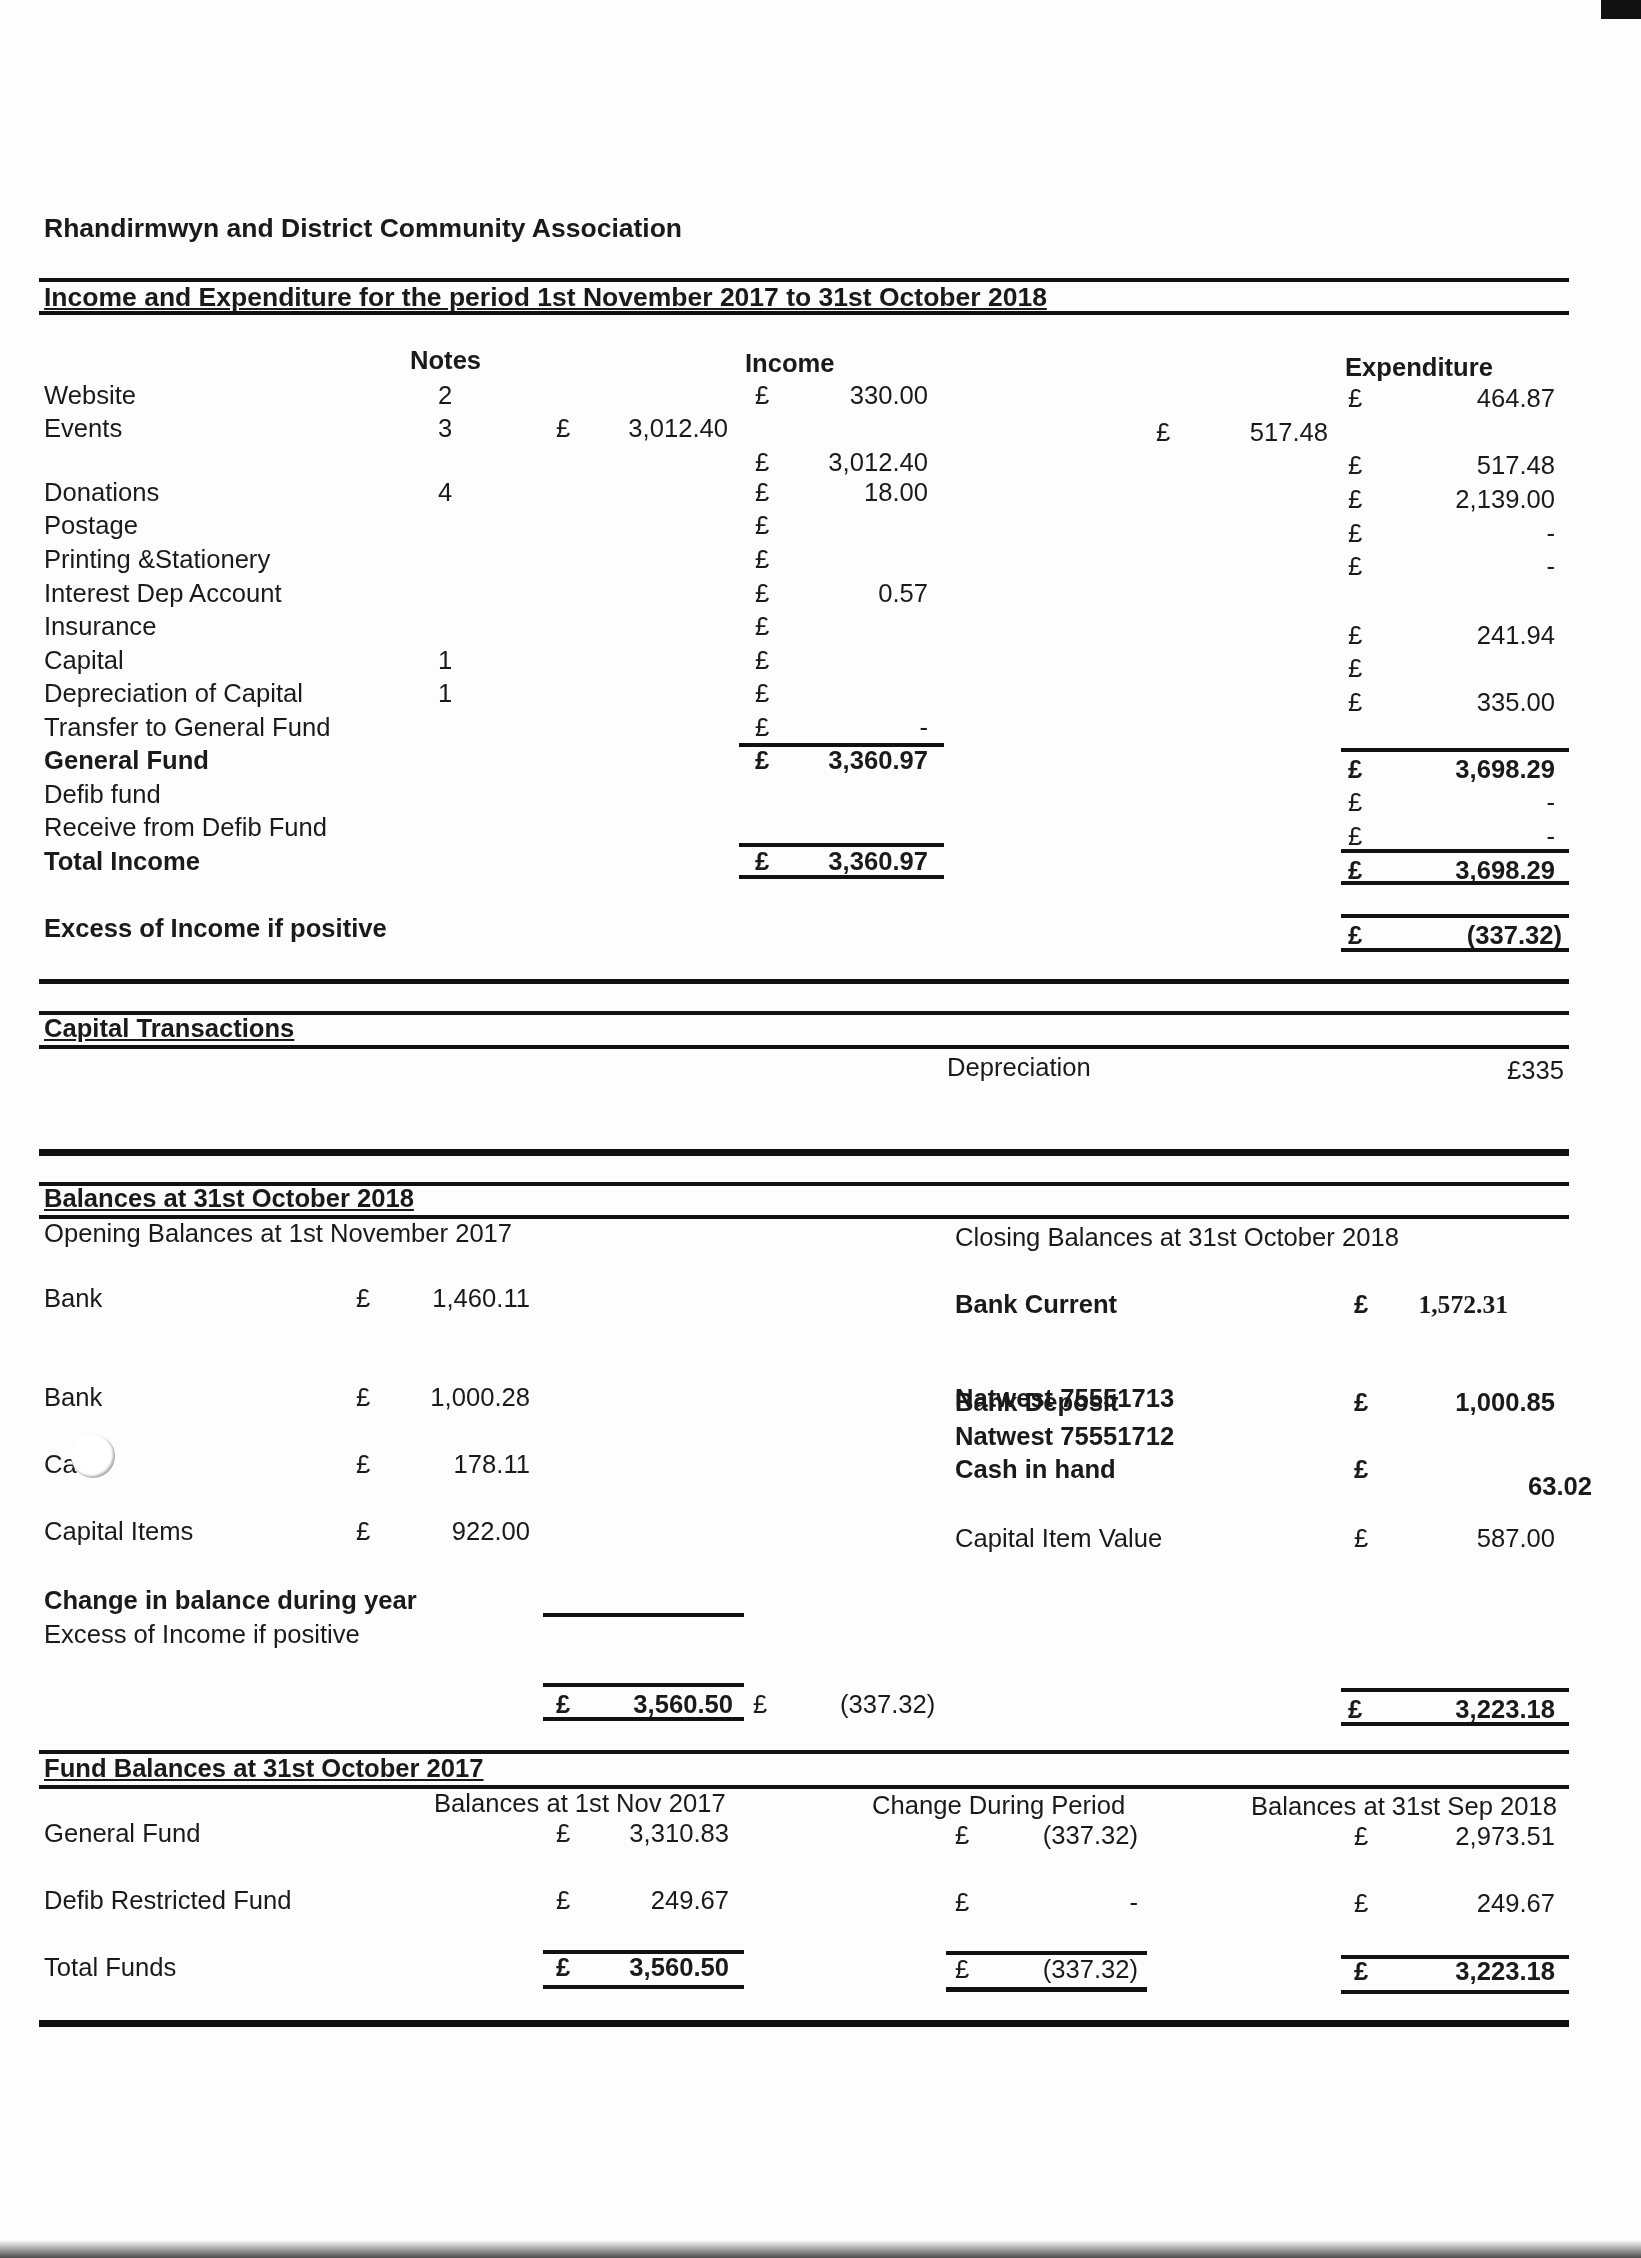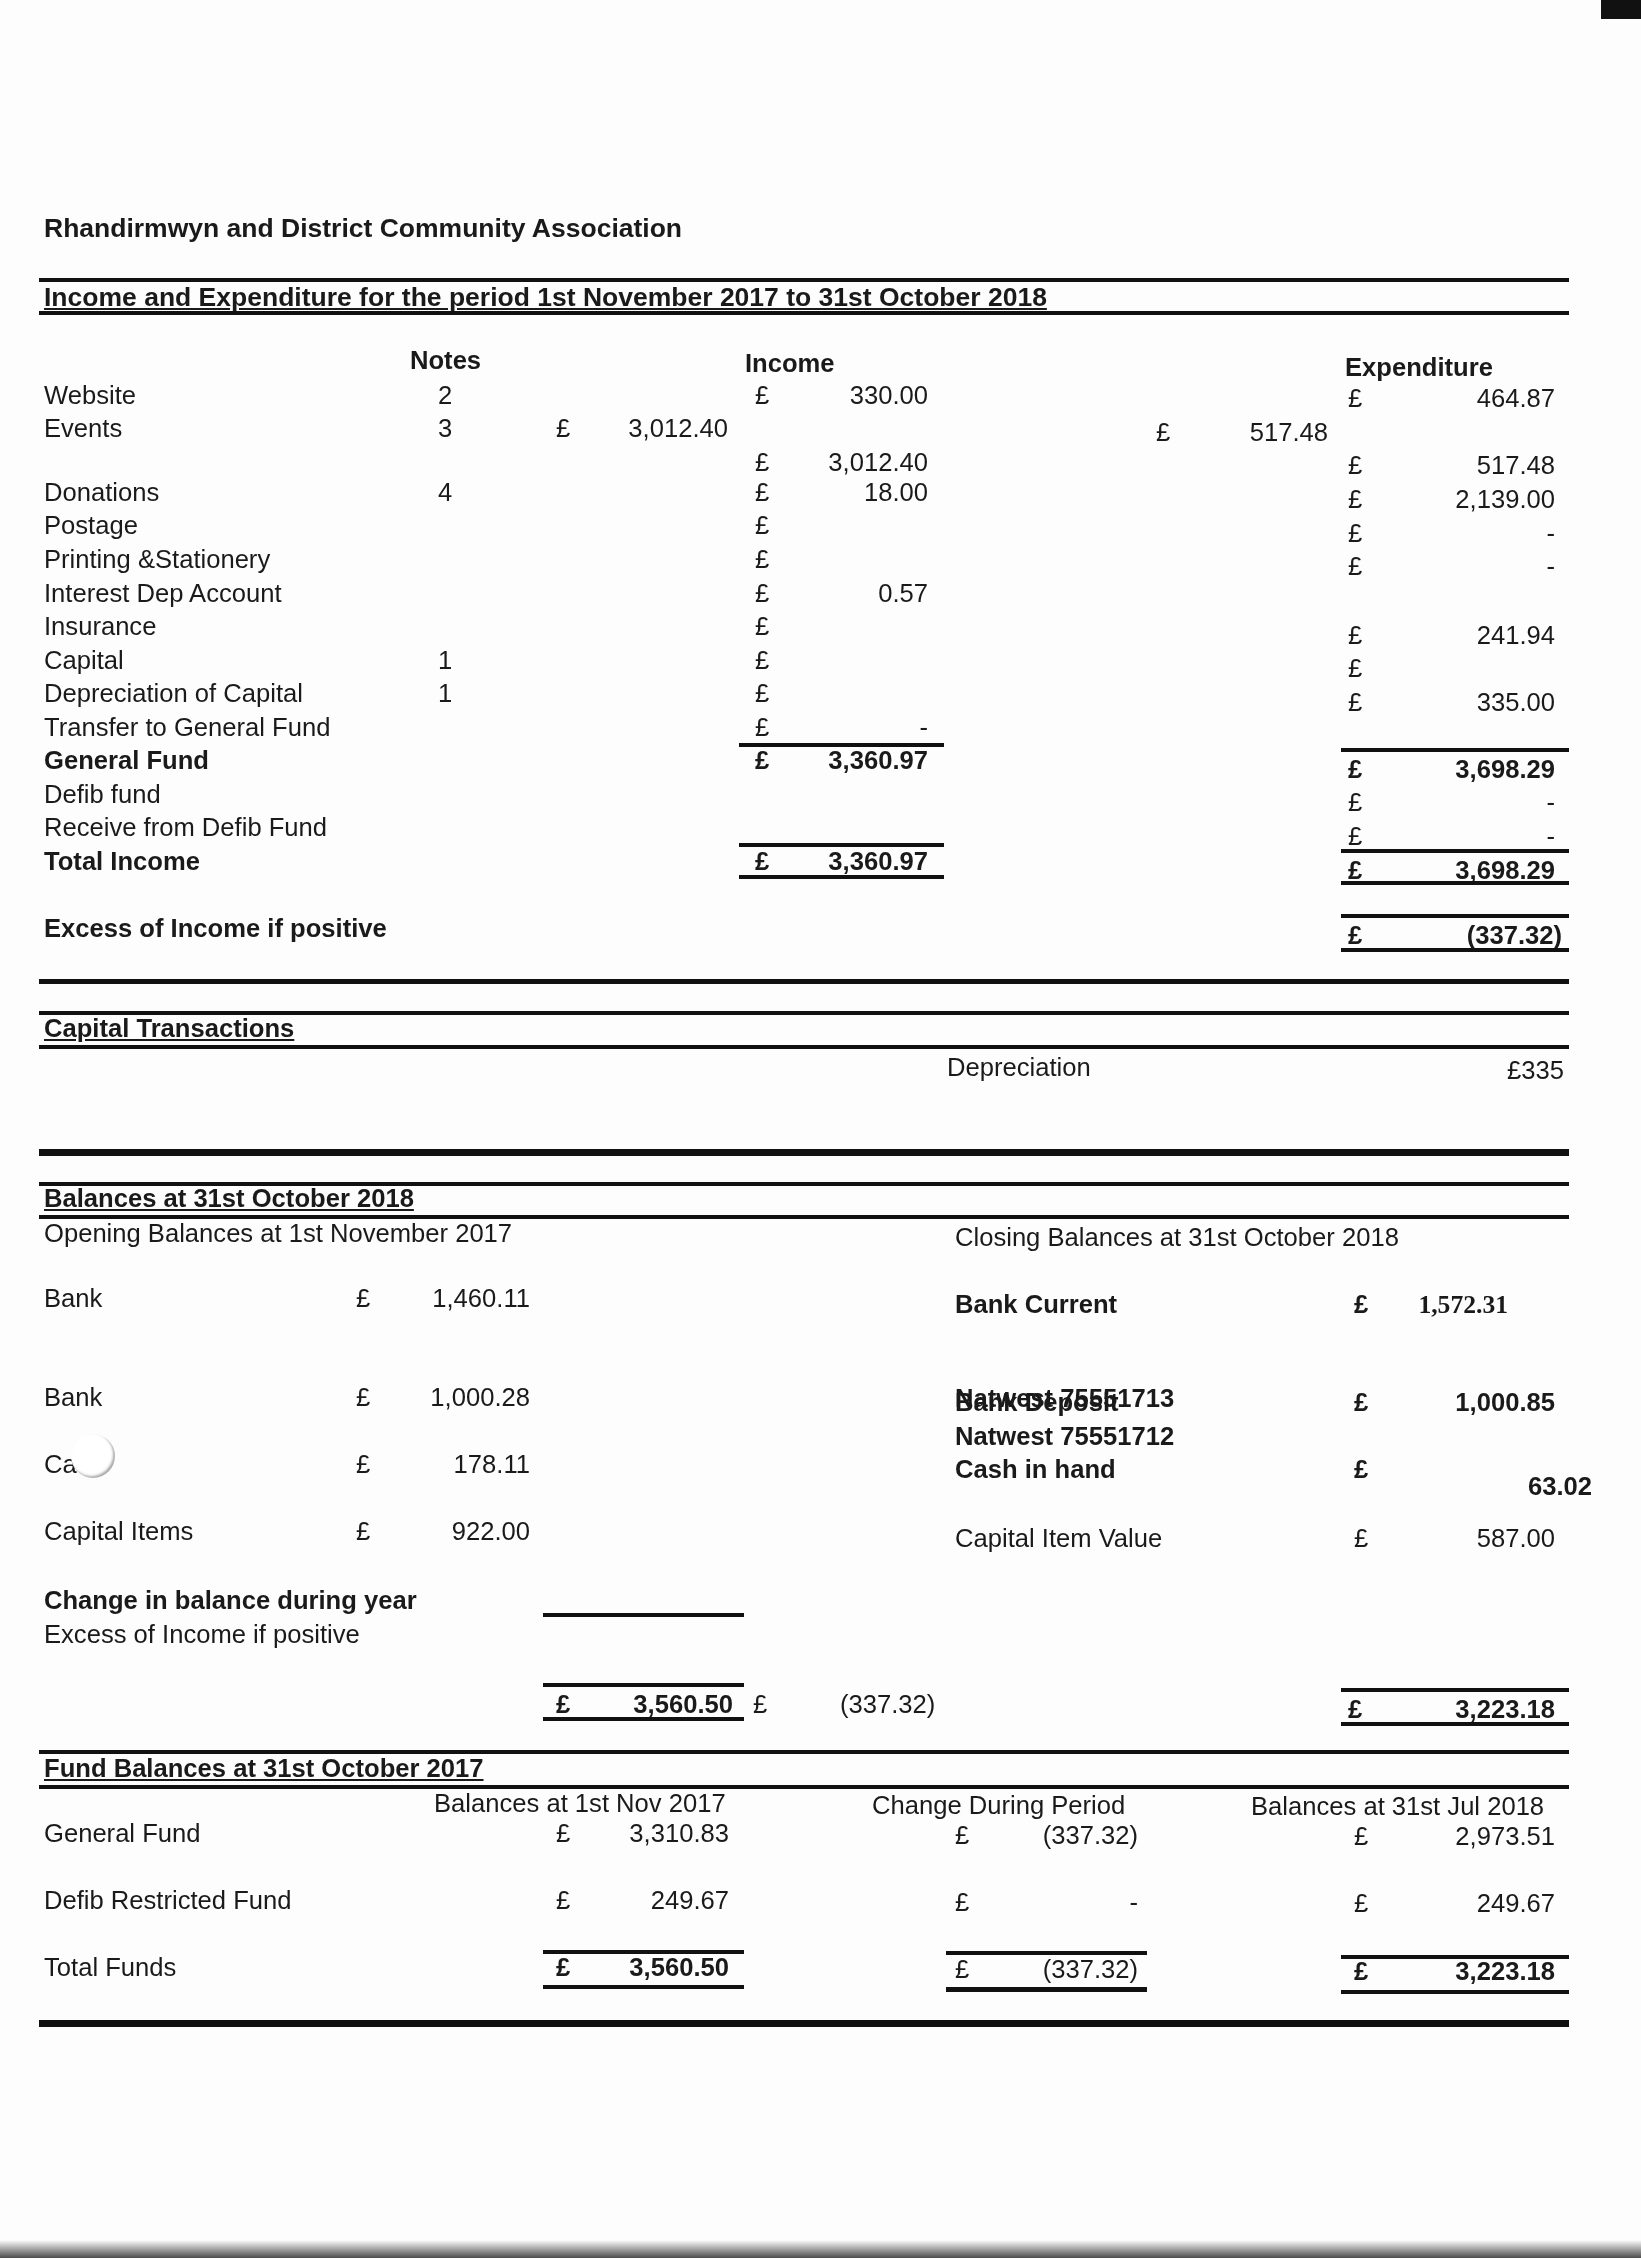--- a/index.html
+++ b/index.html
@@ -176,21 +176,21 @@
 <div class="abs b" style="left:1348px;top:1697px;">£</div>
 <div class="abs b num" style="left:1387px;top:1697px;">3,223.18</div>
 <div class="rule" style="left:1341px;top:1722px;width:228px;"></div>
 
 <div class="rule" style="left:39px;top:1750px;width:1530px;"></div>
 <div class="abs b" style="left:44px;top:1756px;text-decoration:underline;">Fund Balances at 31st October 2017</div>
 <div class="rule" style="left:39px;top:1785px;width:1530px;"></div>
 
 <div class="abs" style="left:434px;top:1791px;">Balances at 1st Nov 2017</div>
 <div class="abs" style="left:872px;top:1793px;">Change During Period</div>
-<div class="abs" style="left:1251px;top:1794px;">Balances at 31st Jul 2018</div>
+<div class="abs" style="left:1251px;top:1794px;">Balances at 31st Sep 2018</div>
 
 <div id="fund-rows">
     <div class="abs " style="left:44px;top:1821px;">General Fund</div>
     <div class="abs " style="left:556px;top:1821px;">£</div>
     <div class="abs r " style="left:561px;top:1821px;width:168px;">3,310.83</div>
     <div class="abs " style="left:955px;top:1823px;">£</div>
     <div class="abs r" style="left:970px;top:1823px;width:168px;">(337.32)</div>
     <div class="abs " style="left:1354px;top:1824px;">£</div>
     <div class="abs r " style="left:1387px;top:1824px;width:168px;">2,973.51</div>
     <div class="abs " style="left:44px;top:1888px;">Defib Restricted Fund</div>

